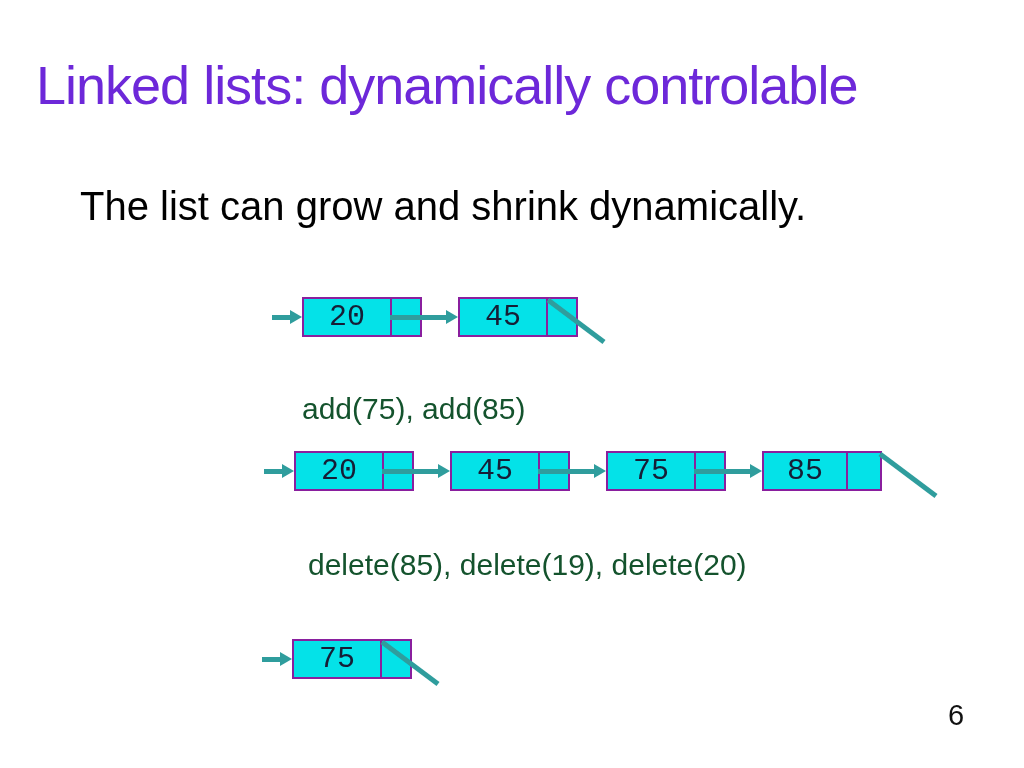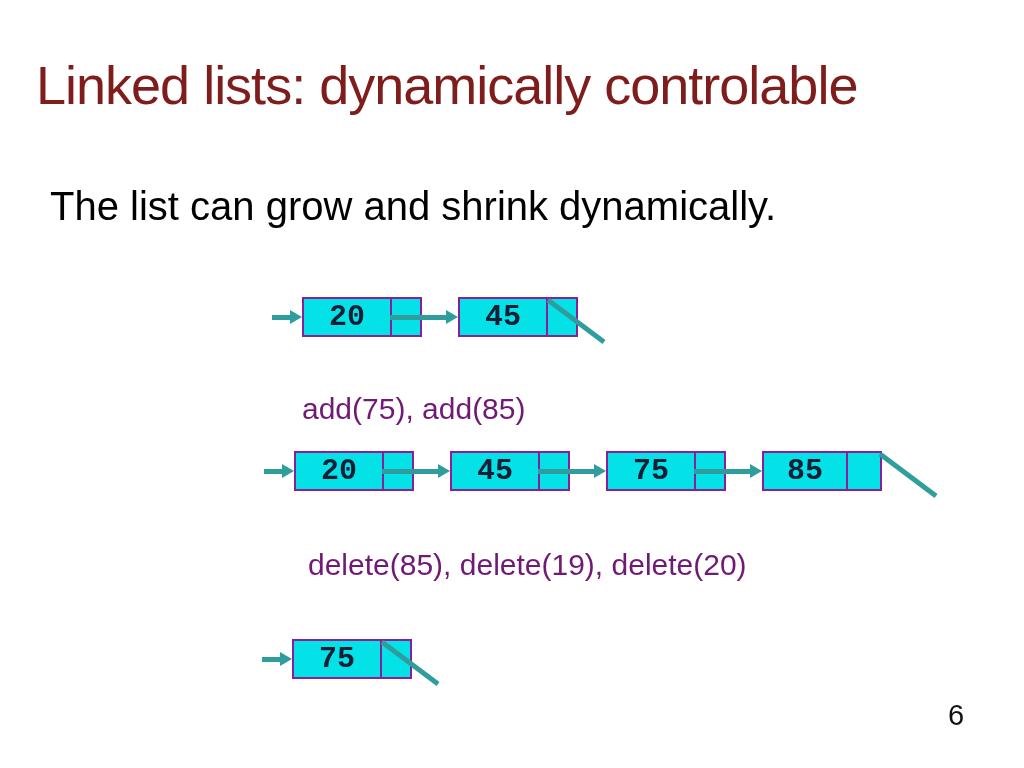--- a/index.html
+++ b/index.html
@@ -7,49 +7,49 @@
     position:relative;
     width:1024px;height:768px;
     background:#ffffff;
     overflow:hidden;
     font-family:"Liberation Sans", sans-serif;
     color:#000;
   }
   .title{
     position:absolute;left:36px;top:56px;margin:0;
     font-size:54px;font-weight:400;letter-spacing:-1px;
-    line-height:1.1;white-space:nowrap;color:#7f1d1d;
+    line-height:1.1;white-space:nowrap;color:#6d28d9;
   }
   .subtitle{
-    position:absolute;left:50px;top:184px;margin:0;
+    position:absolute;left:80px;top:184px;margin:0;
     font-size:40px;line-height:1.1;white-space:nowrap;color:#000;
   }
   .op-label{
     position:absolute;margin:0;
-    font-size:30px;line-height:1.2;white-space:nowrap;color:#701a75;
+    font-size:30px;line-height:1.2;white-space:nowrap;color:#14532d;
   }
   #label-add{left:302px;top:391px;}
   #label-delete{left:308px;top:547px;}
   .diagram{position:absolute;height:40px;}
   #diagram-0{left:272px;top:297px;}
   #diagram-1{left:264px;top:451px;}
   #diagram-2{left:262px;top:639px;}
   .node{
     position:absolute;top:0;
     width:120px;height:40px;box-sizing:border-box;
     border:2px solid var(--node-border);
     background:var(--node-fill);
     display:flex;
   }
   .cell-data{
     width:88px;box-sizing:border-box;
     border-right:2px solid var(--node-border);
     display:flex;align-items:center;justify-content:center;
     font-family:"Liberation Mono", monospace;
-    font-size:30px;color:var(--node-text);font-weight:bold;
+    font-size:30px;color:var(--node-text);
   }
   .cell-ptr{flex:1;position:relative;}
   .null-slash{position:absolute;left:-2px;top:-1px;overflow:visible;display:block;}
   .null-slash line{stroke:var(--arrow);stroke-width:5;}
   .arrow{
     position:absolute;height:14px;
     display:flex;align-items:center;
   }
   .arrow .shaft{flex:1;height:5px;background:var(--arrow);}
   .arrow .head{

